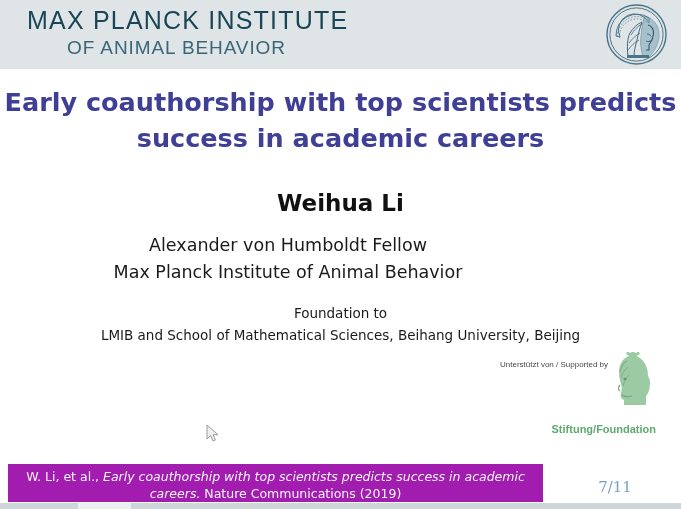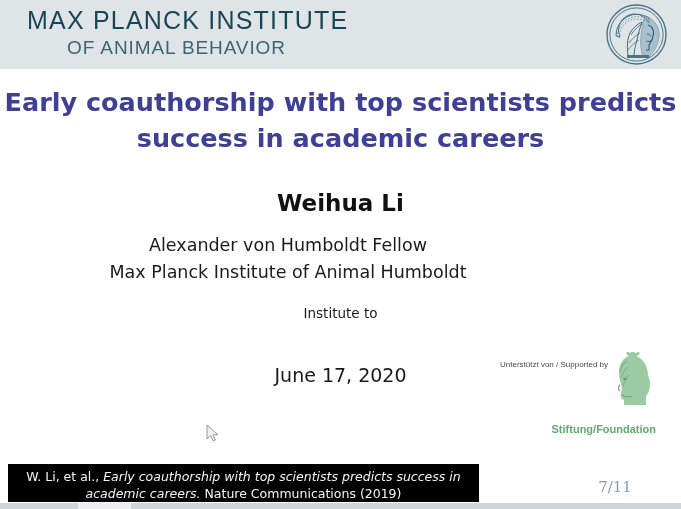--- a/index.html
+++ b/index.html
@@ -179,23 +179,23 @@
     font-size: 11px;
     color: #5faa6e;
     white-space: nowrap;
   }
 
   
   .footer-box {
     position: absolute;
     left: 8px;
     top: 464px;
-    width: 471px;
+    width: 535px;
     height: 38px;
-    background: #000000;
+    background: #a21caf;
   }
   .footer-text {
     position: absolute;
     left: 10px;
     right: 10px;
     top: 4px;
     text-align: center;
     font-family: "DejaVu Sans", sans-serif;
     font-size: 12.5px;
     line-height: 1.38;
@@ -270,28 +270,28 @@
       <rect x="22" y="52" width="22" height="3" fill="#4a7489"></rect>
     </svg>
   </div>
 
   <div class="title">Early coauthorship with top scientists predicts success in academic careers</div>
 
   <div class="author-name">Weihua Li</div>
 
   <div class="affil">
     <div>Alexander von Humboldt Fellow</div>
-    <div>Max Planck Institute of Animal Humboldt</div>
+    <div>Max Planck Institute of Animal Behavior</div>
   </div>
 
   <div class="presented">
-    <div>Institute to</div>
-  </div>
-
-  <div class="date">June 17, 2020</div>
+    <div>Foundation to</div>
+    <div>LMIB and School of Mathematical Sciences, Beihang University, Beijing</div>
+  </div>
+
 
   <div class="sponsor">
     <div class="sponsor-caption">Unterstützt von / Supported by</div>
 
     <svg class="sponsor-head" viewBox="0 0 40 55">
       <path d="M19 3 C10 4 5 11 5 20 C5 25 6 29 7 32 C8 35 8 38 7 41 C6 44 7 47 10 48 L10 53 L32 53 L32 44 C35 41 36 36 36 30 C36 28 35 26 34 24 C34 14 29 5 19 3 Z" fill="#9ccaa3"></path>
       <path d="M13 2 C15 0 22 0 25 2 C24 4 21 5 18 5 C16 5 14 4 13 2 Z" fill="#9ccaa3"></path>
       <circle cx="14" cy="1.5" r="1.6" fill="#9ccaa3"></circle>
       <circle cx="19" cy="0.8" r="1.6" fill="#9ccaa3"></circle>
       <circle cx="24" cy="1.5" r="1.6" fill="#9ccaa3"></circle>

